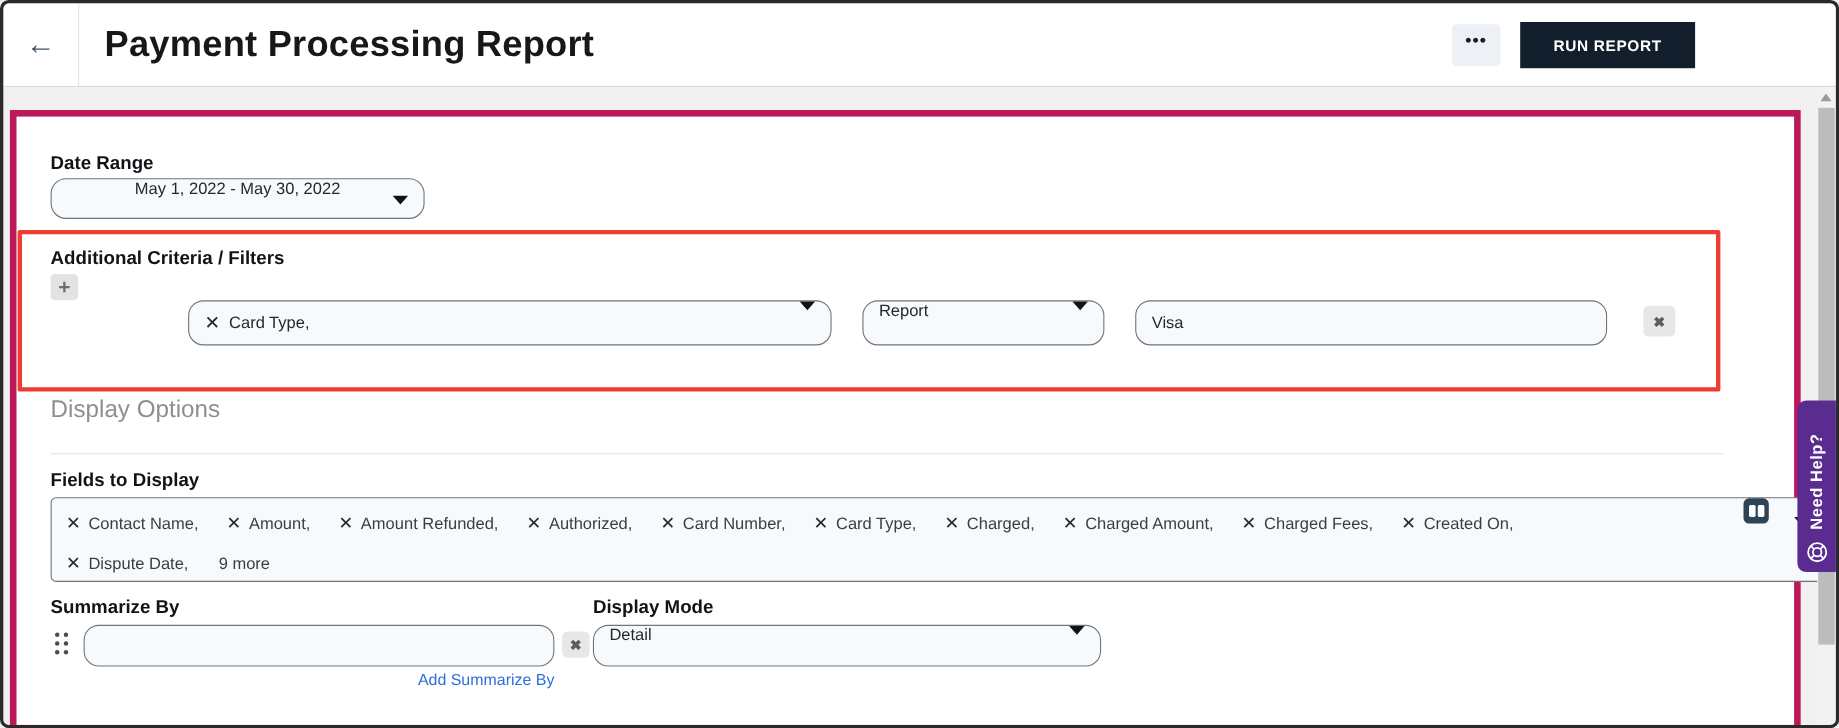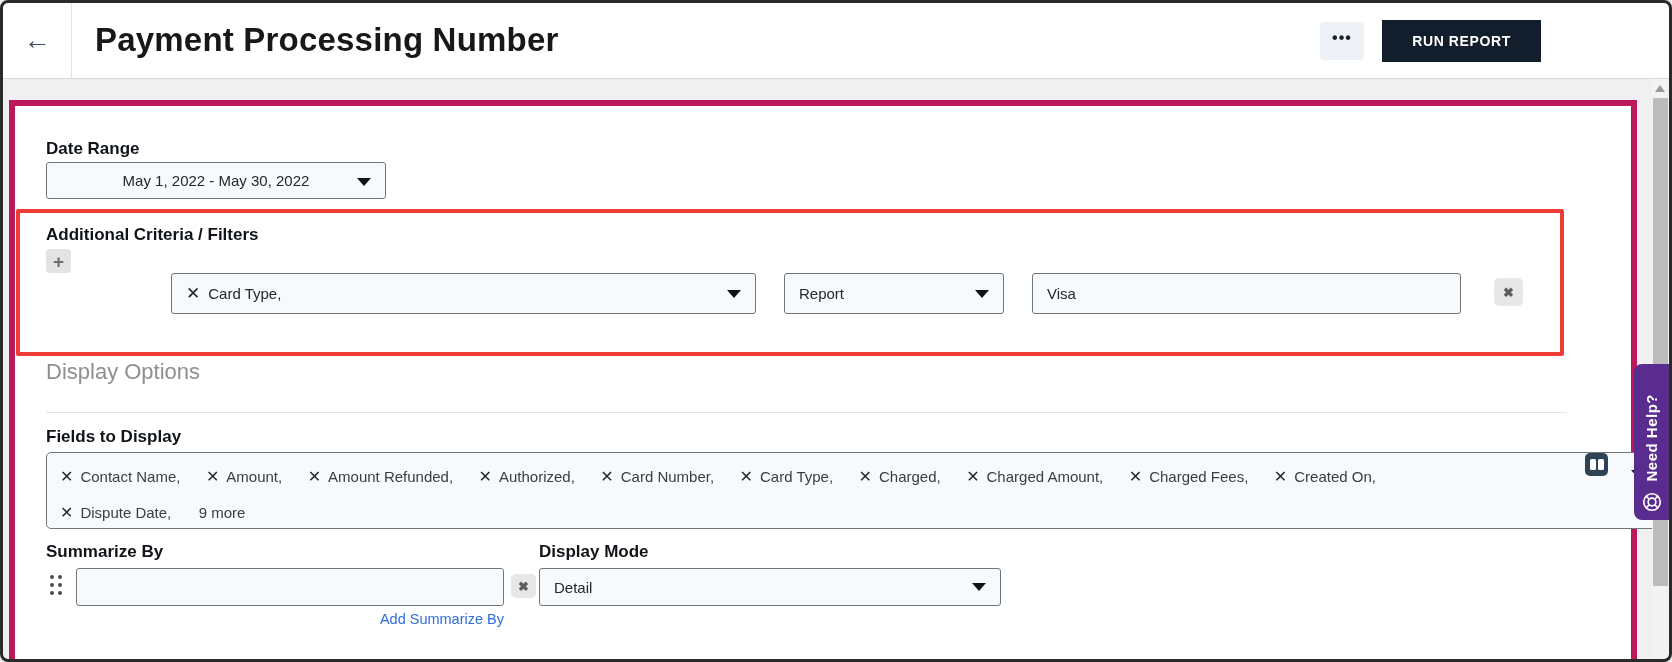--- a/index.html
+++ b/index.html
@@ -19,21 +19,21 @@
               font-size:16px; font-weight:bold; letter-spacing:1px; cursor:pointer; display:flex; align-items:center; justify-content:center; padding-bottom:6px;}
   .run-btn { width:159px; height:42px; border:none; border-radius:0; background:#121e2c; color:#ffffff;
              font-size:14px; font-weight:bold; letter-spacing:0.6px; cursor:pointer; }
 
   
   .panel { position:absolute; left:9px; top:100px; width:1616px; height:553px; background:#ffffff;
            border:6px solid #be185d; z-index:3; }
   .field-label { position:absolute; font-size:17px; font-weight:700; color:#101418; white-space:nowrap; }
 
   .select, .text-input { position:absolute; box-sizing:border-box; background:#f7fafd; border:1px solid #70757a;
-           border-radius:3px; font-size:15px; color:#24272b; display:flex; align-items:center; padding:0 14px; cursor:pointer; }
+           border-radius:14px; font-size:15px; color:#24272b; display:flex; padding:0 14px; cursor:pointer; }
   .caret { width:0; height:0; border-left:7px solid transparent; border-right:7px solid transparent;
            border-top:8px solid #121212; flex:0 0 auto; }
 
   
   .date-label { left:31px; top:33px; }
   .date-select { left:31px; top:56px; width:340px; height:37px; justify-content:center; }
   .date-select .caret { position:absolute; right:14px; top:15px; }
 
   
   .red-box { position:absolute; left:16px; top:209px; width:1540px; height:139px; border:4px solid #ee3c35;
@@ -101,21 +101,21 @@
 </style>
 </head>
 <body>
 
 <div class="stage">
 
   <div class="header">
     <button class="back-btn">
       <span class="back-arrow">←</span>
     </button>
-    <div class="page-title">Payment Processing Number</div>
+    <div class="page-title">Payment Processing Report</div>
     <div class="header-actions">
       <button class="more-btn">
         <span>•••</span>
       </button>
       <button class="run-btn">RUN REPORT</button>
     </div>
   </div>
 
   <div class="panel">
 

